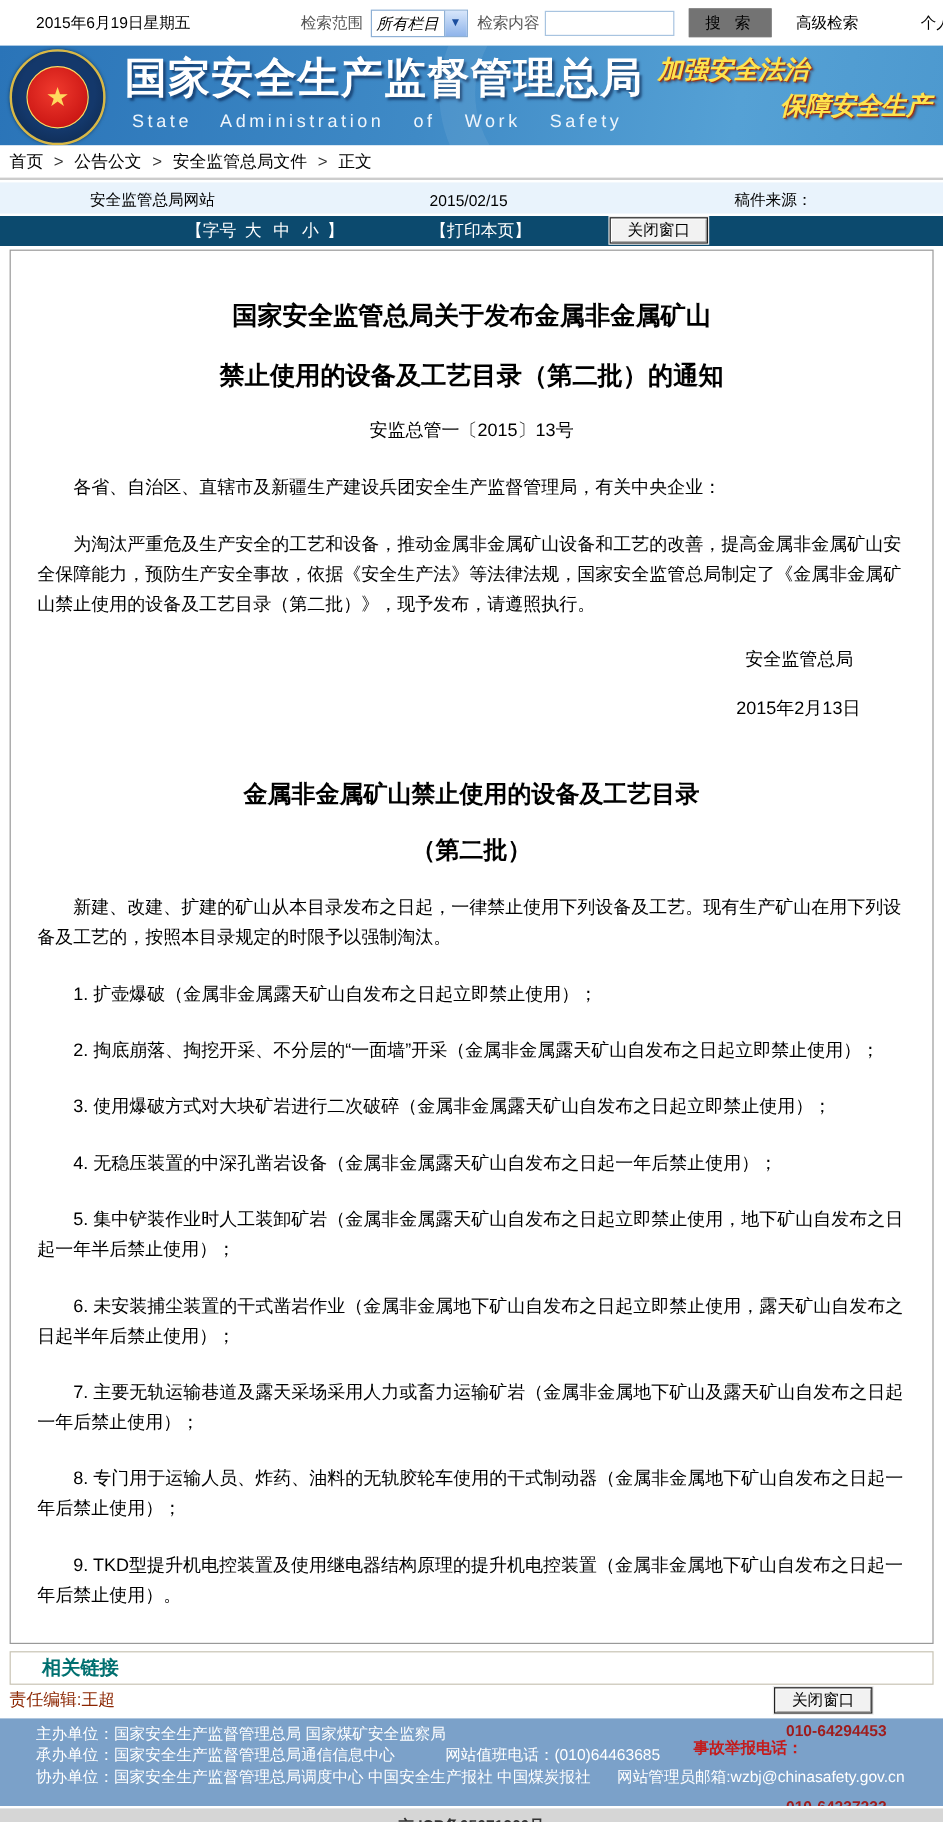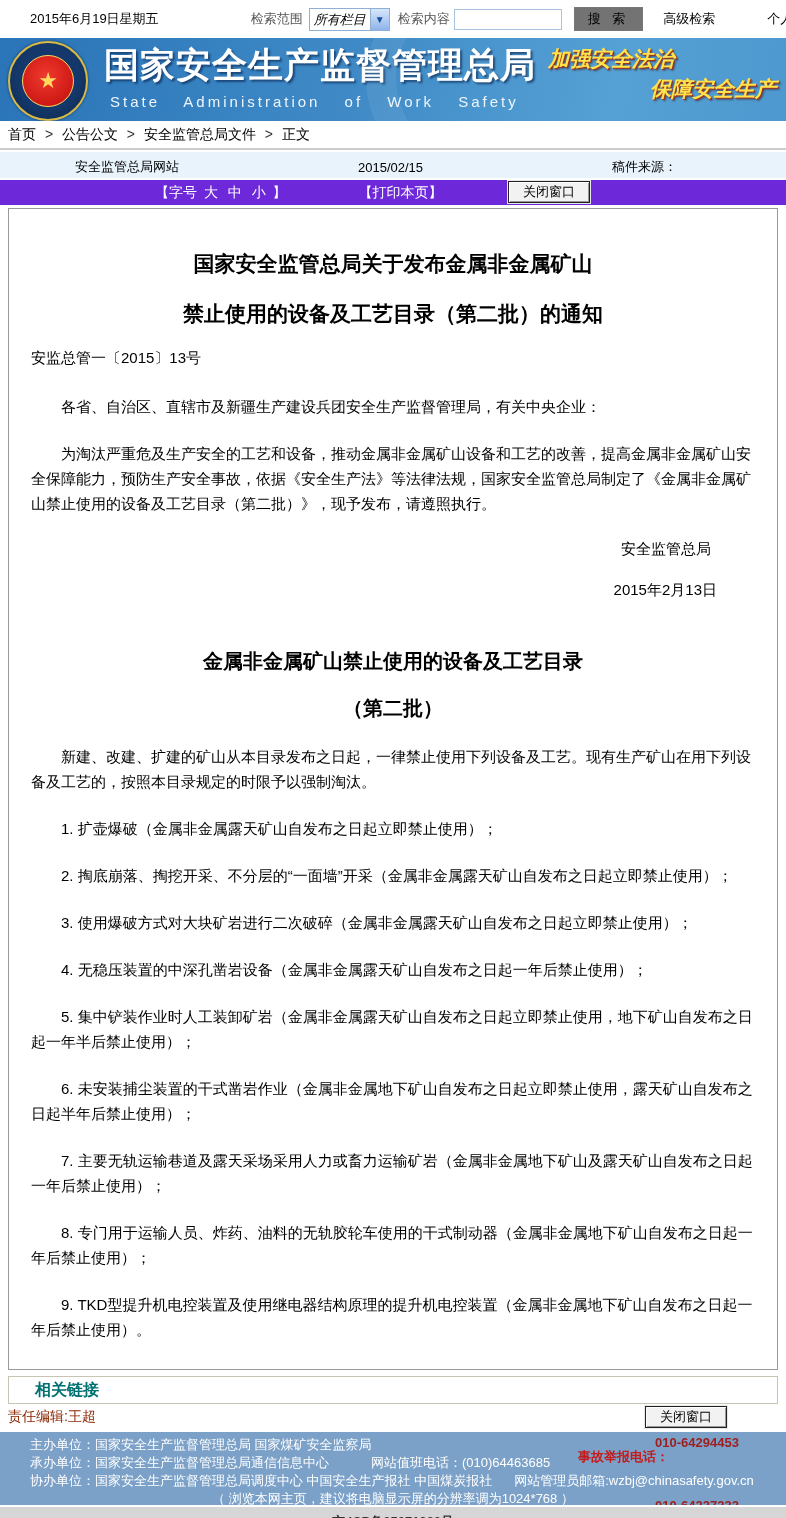--- a/index.html
+++ b/index.html
@@ -42,33 +42,33 @@
   .crumb-sep { margin-right:5px; color:#333; }
   .crumb-last { cursor:default; }
 
   
   .metabar { height:26px; background:#e9f3fc; margin-top:2px; position:relative; font-size:13px; }
   .meta-site { position:absolute; left:75px; top:6px; }
   .meta-date { position:absolute; left:358px; top:8px; }
   .meta-source { position:absolute; left:612px; top:6px; }
 
   
-  .toolbar { height:25px; background:#6d28d9; margin-top:2px; color:#fff; font-size:14px; position:relative; display:flex; align-items:center; }
+  .toolbar { height:25px; background:#0c4a6e; margin-top:2px; color:#fff; font-size:14px; position:relative; display:flex; align-items:center; }
   .tb-font { margin-left:155px; }
   .tb-size { margin:0 3px; cursor:pointer; }
   .tb-print { margin-left:72px; cursor:pointer; }
   .btn3d { background:#f2f2f2; border:1px solid #222; box-shadow:inset 1px 1px 0 #fff, inset -1px -1px 0 #999, 0 0 0 1px #e8e8e8;
     padding:1px 14px; font-size:13px; font-family:inherit; cursor:pointer; }
   .tb-close { position:absolute; left:508px; top:1px; }
 
   
   .content { margin:3px 8px 0; border:1px solid #999; height:1160px; overflow:hidden; padding:0 22px; font-size:15px; }
   .doc-title { text-align:center; font-weight:bold; font-size:21px; line-height:30px; margin-top:40px; }
   .doc-title2 { text-align:center; font-weight:bold; font-size:21px; line-height:30px; margin-top:20px; }
-  .doc-num { font-size:15px; margin-top:20px; }
+  .doc-num { text-align:center; font-size:15px; margin-top:20px; }
   .para { line-height:25px; text-indent:2em; margin:22px 0 0; }
   .salut { line-height:25px; text-indent:2em; margin:26px 0 0; }
   .sign { text-align:right; padding-right:44px; margin-top:24px; }
   .sign-date { text-align:right; padding-right:38px; margin-top:22px; }
   .cat-title { text-align:center; font-weight:bold; font-size:20px; margin-top:48px; }
   .cat-sub { text-align:center; font-weight:bold; font-size:20px; margin-top:20px; }
   .item { line-height:25px; text-indent:2em; margin-top:22px; }
 
   
   .related-box { margin:6px 8px 0; border:1px solid #c8c4b4; height:26px; display:flex; align-items:center; }
@@ -184,23 +184,20 @@
     <span>主办单位：国家安全生产监督管理总局  国家煤矿安全监察局</span>
   </div>
   <div class="f-line">
     <span>承办单位：国家安全生产监督管理总局通信信息中心</span>
     <span class="f-duty">网站值班电话：(010)64463685</span>
   </div>
   <div class="f-line">
     <span>协办单位：国家安全生产监督管理总局调度中心 中国安全生产报社 中国煤炭报社</span>
     <span class="f-webmaster">网站管理员邮箱:wzbj@chinasafety.gov.cn</span>
   </div>
-  <div class="f-line f-center">
-    <span>（ 浏览本网主页，建议将电脑显示屏的分辨率调为1024*768 ）</span>
-  </div>
   <span class="f-phone f-report">事故举报电话：</span>
   <span class="f-phone f-phone1">010-64294453</span>
   <span class="f-phone f-phone2">010-64237232</span>
 </div>
 
 <div class="icp-bar">
   <span class="icp-text">京 ICP备05071260号</span>
 </div>
 
 </body></html>

